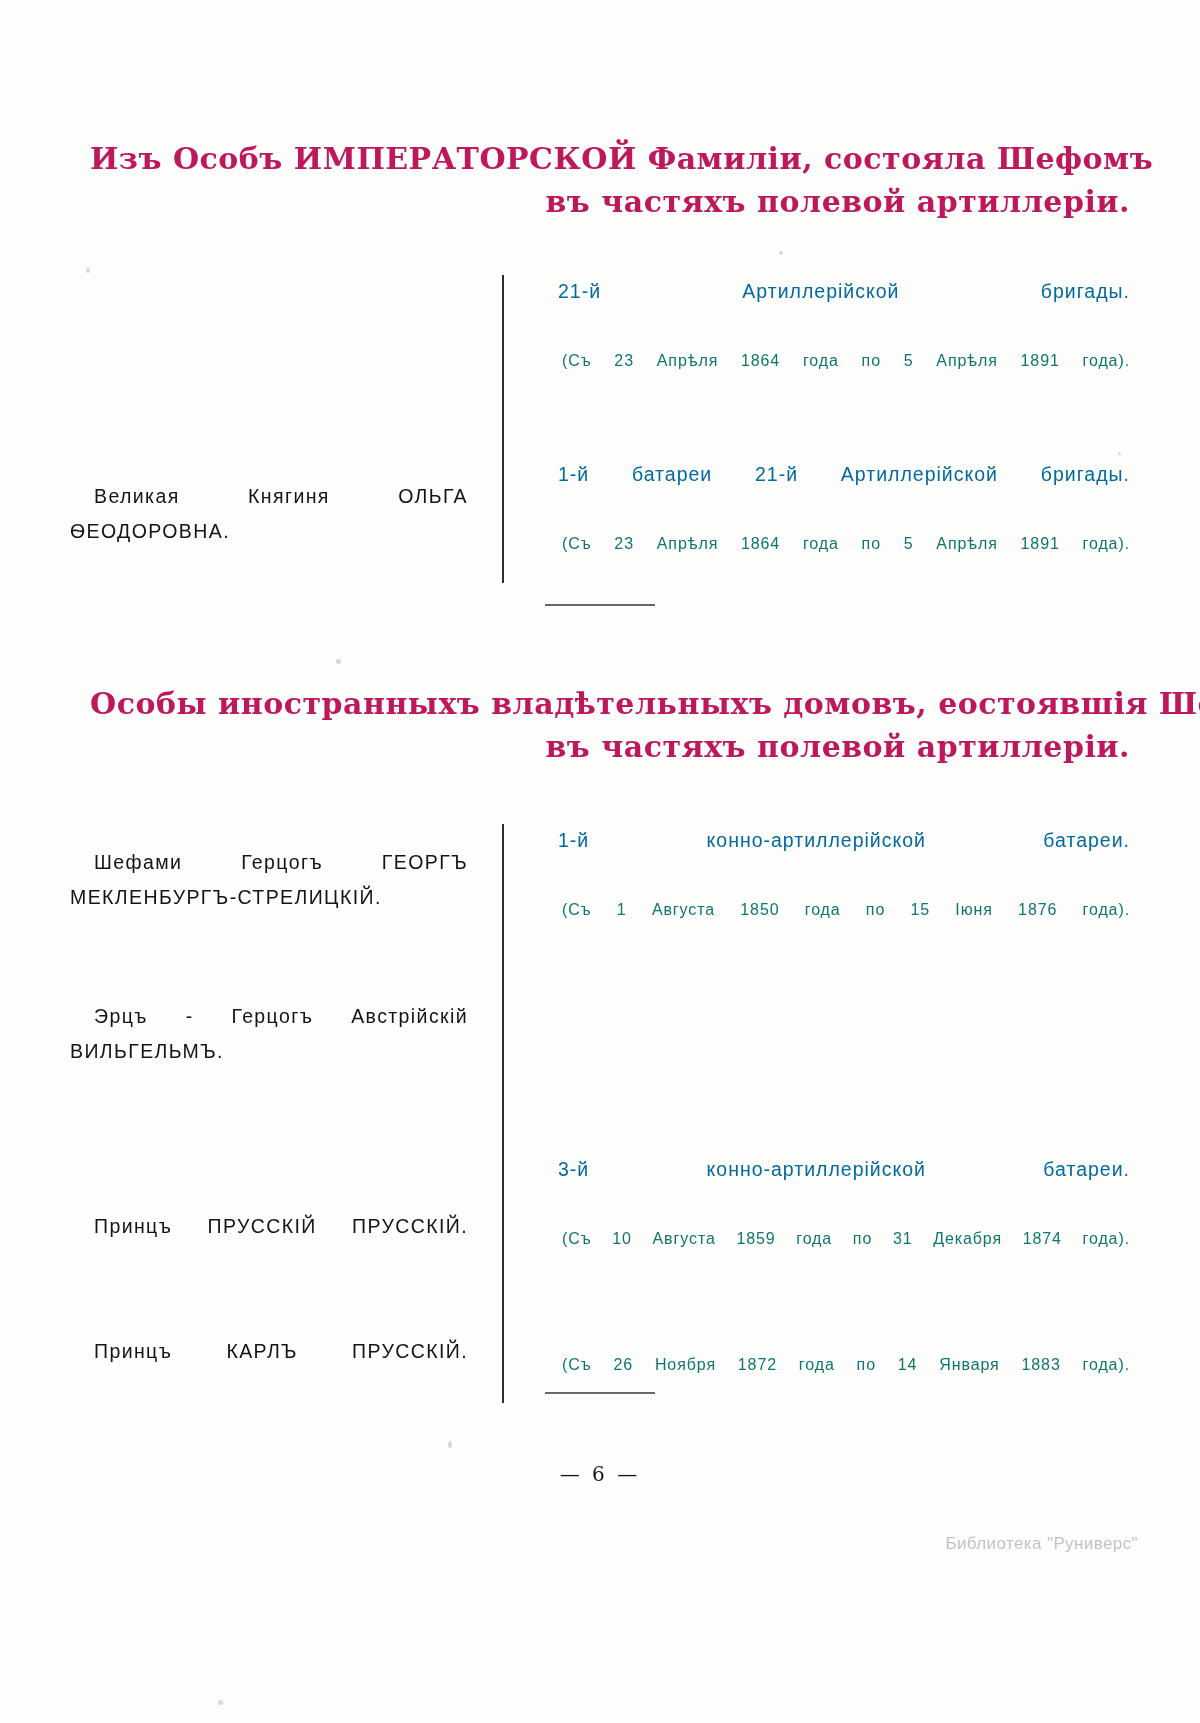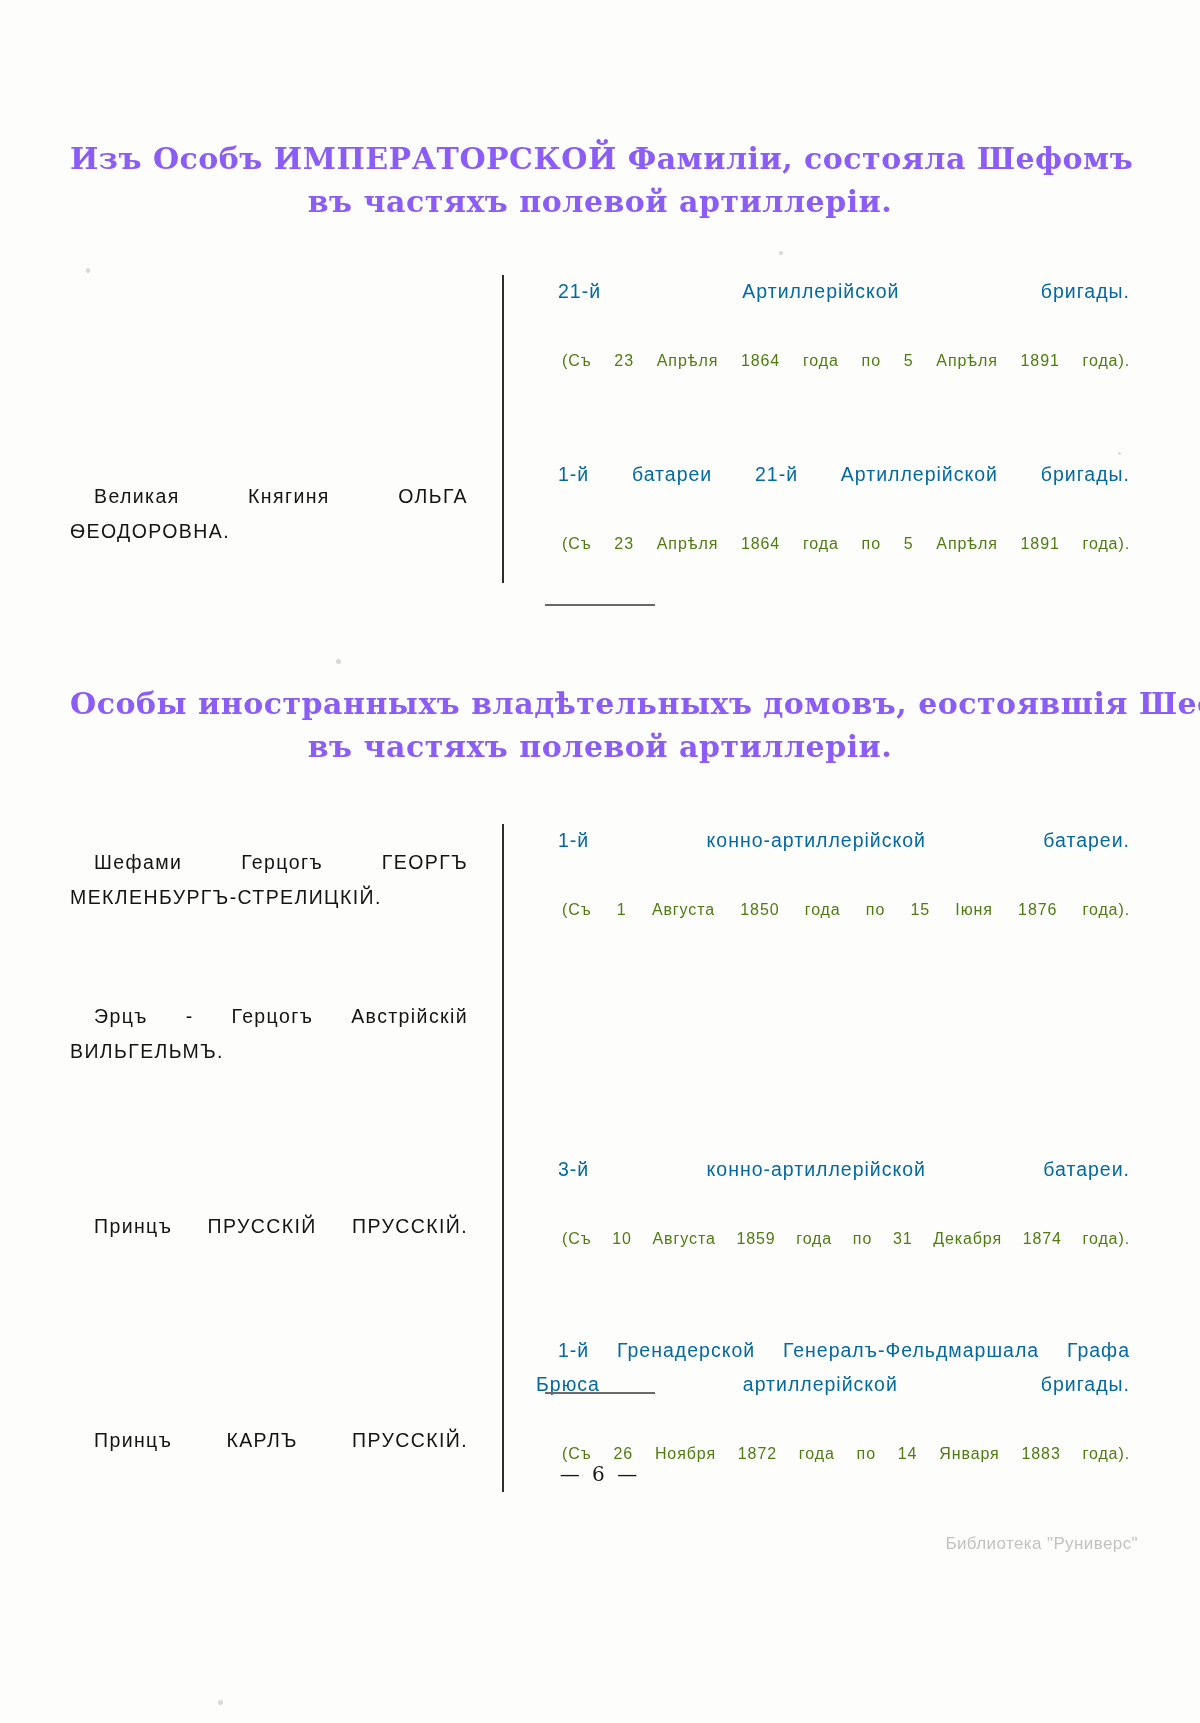--- a/index.html
+++ b/index.html
@@ -24,26 +24,27 @@
     opacity: .55;
   }
 
   .section {
     position: absolute;
     left: 70px;
     right: 70px;
   }
 
   .section-title {
-    text-align: center;
+    text-align: right;
     font-family: "DejaVu Serif", serif;
     font-weight: bold;
-    color: #8b5cf6;
+    color: #be185d;
     letter-spacing: .5px;
     line-height: 1.42;
+    margin-left: 20px;
   }
   .section-title .line {
     display: block;
     white-space: nowrap;
   }
   .title-1 { font-size: 30px; }
   .title-2 { font-size: 30px; }
 
   .entries {
     position: relative;
@@ -87,21 +88,21 @@
     text-align: justify;
     color: #0369a1;
   }
   .period {
     font-size: 16px;
     letter-spacing: .9px;
     line-height: 1.62;
     text-indent: 26px;
     text-align: justify;
     margin-top: 6px;
-    color: #4d7c0f;
+    color: #0f766e;
   }
   .period::after {
     content: "";
     display: inline-block;
     width: 100%;
   }
   .name::after, .unit::after {
     content: "";
     display: inline-block;
     width: 100%;
@@ -216,21 +217,20 @@
         </div>
       </div>
 
       <div style="height:56px;"></div>
 
       <div class="entry">
         <div class="col-left">
           <div class="name">Принцъ КАРЛЪ ПРУССКІЙ.</div>
         </div>
         <div class="col-right">
-          <div class="unit">1-й Гренадерской Генералъ-Фельдмаршала Графа Брюса артиллерійской бригады.</div>
           <div class="period">(Съ 26 Ноября 1872 года по 14 Января 1883 года).</div>
         </div>
       </div>
     </div>
   </div>
 
   <div class="hr-rule" style="top:1392px;"></div>
 
   <div class="footer" style="top:1462px;">— 6 —</div>
 

